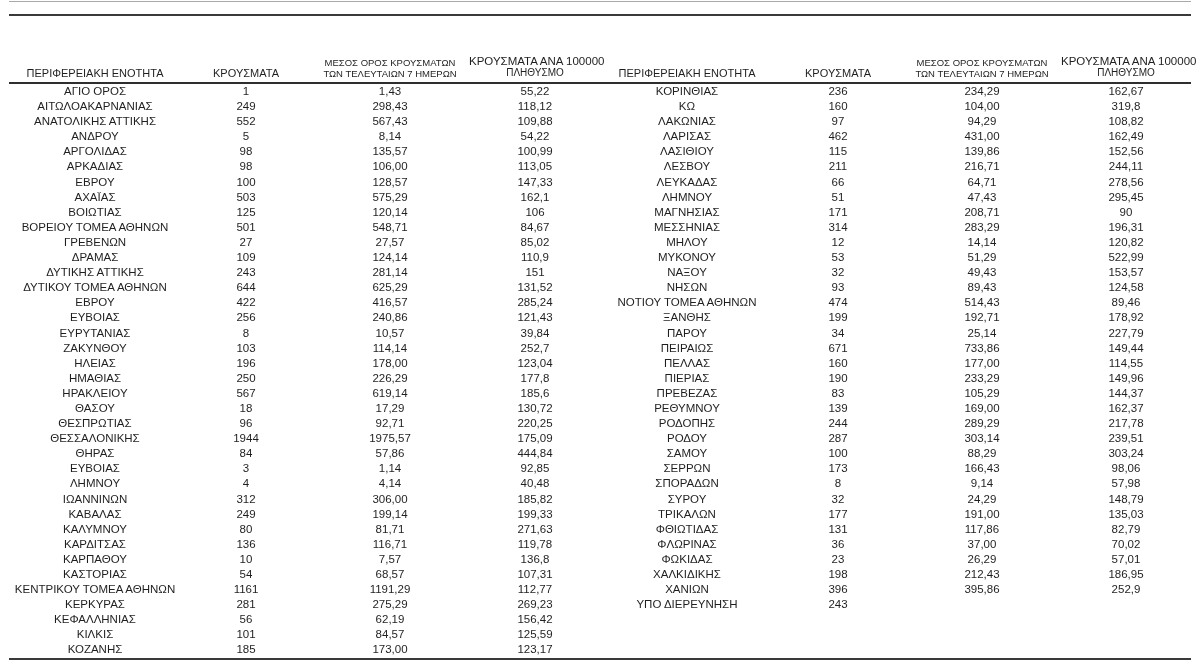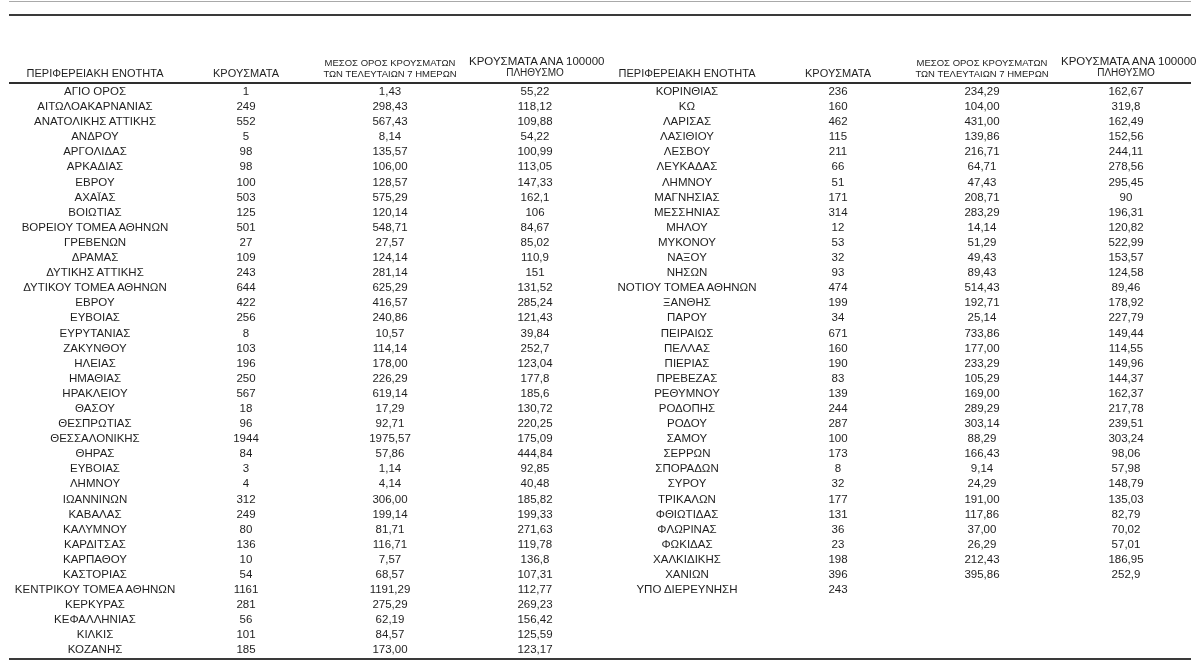--- a/index.html
+++ b/index.html
@@ -338,20 +338,26 @@
             <td>234,29</td>
             <td>162,67</td>
           </tr>
           <tr>
             <td>ΚΩ</td>
             <td>160</td>
             <td>104,00</td>
             <td>319,8</td>
           </tr>
           <tr>
+            <td>ΛΑΚΩΝΙΑΣ</td>
+            <td>97</td>
+            <td>94,29</td>
+            <td>108,82</td>
+          </tr>
+          <tr>
             <td>ΛΑΡΙΣΑΣ</td>
             <td>462</td>
             <td>431,00</td>
             <td>162,49</td>
           </tr>
           <tr>
             <td>ΛΑΣΙΘΙΟΥ</td>
             <td>115</td>
             <td>139,86</td>
             <td>152,56</td>

